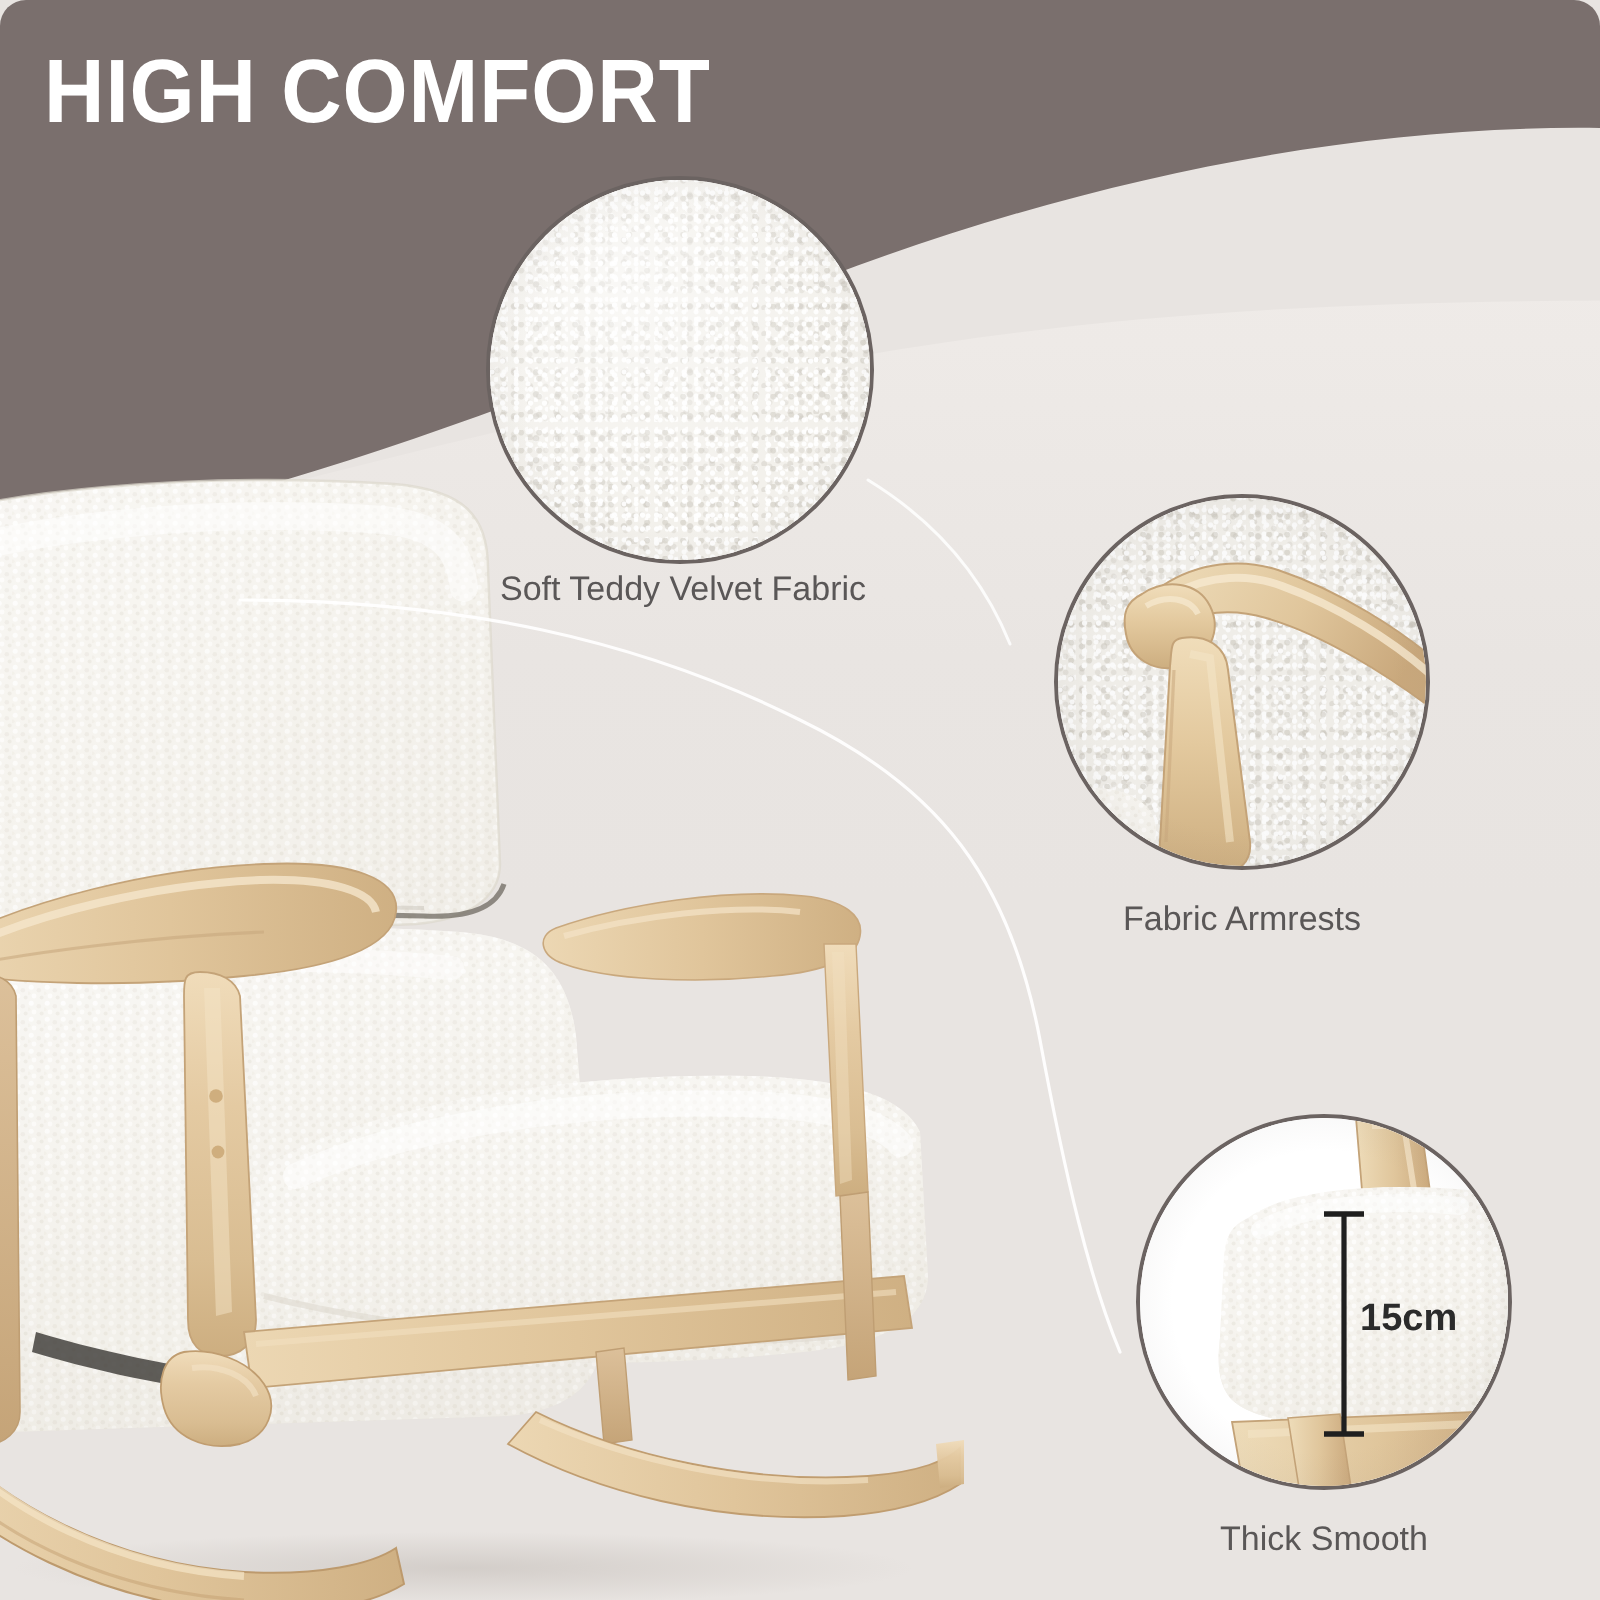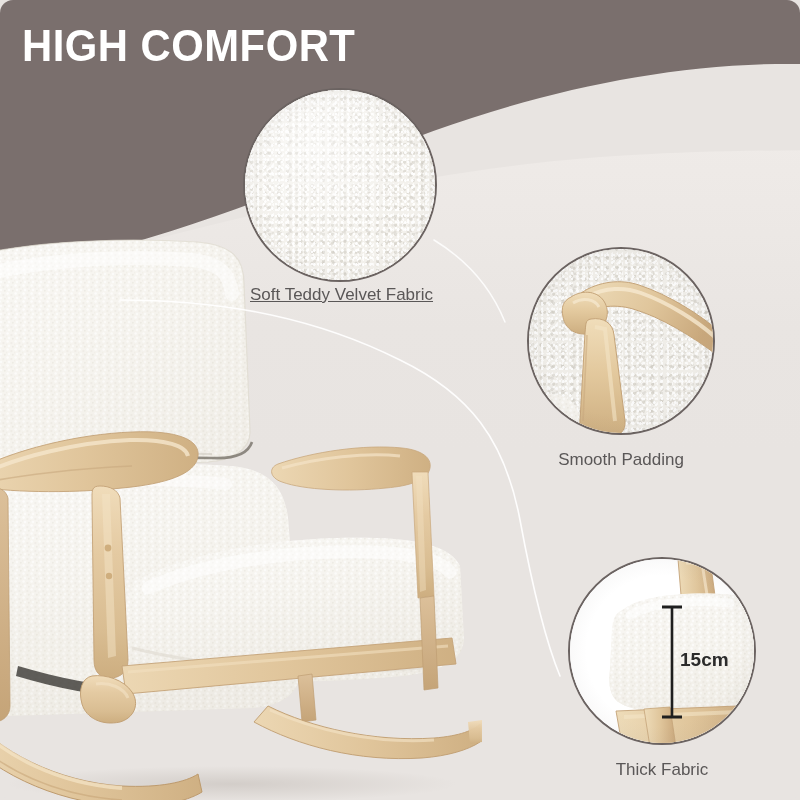--- a/index.html
+++ b/index.html
@@ -265,21 +265,21 @@
     <path d="M120,300 C230,300 320,320 400,360 C470,394 505,440 520,520 C533,590 545,640 560,676" fill="none" stroke="#ffffff" stroke-width="1.6" opacity=".92" stroke-linecap="round"></path>
     <path d="M434,240 C470,262 492,290 505,322" fill="none" stroke="#ffffff" stroke-width="1.5" opacity=".85" stroke-linecap="round"></path>
   </svg>
 
   <div class="callout">
     <div class="circle" style="left:243px;top:88px;width:194px;height:194px;">
       <div class="boucle"></div>
       <div class="sheen-soft"></div>
       <div class="vignette"></div>
     </div>
-    <div class="callout-label" style="left:250px;top:285px;width:180px;text-decoration:underline;">Soft Teddy Velvet Fabric</div>
+    <div class="callout-label" style="left:250px;top:285px;width:180px;">Soft Teddy Velvet Fabric</div>
   </div>
 
   <div class="callout">
     <div class="circle" style="left:527px;top:247px;width:188px;height:188px;">
       <div class="boucle dim"></div>
       <svg width="188" height="188" viewBox="0 0 188 188" style="position:absolute;left:0;top:0;">
         <defs>
           <linearGradient id="aw1" x1="0" y1="0" x2="0" y2="1">
             <stop offset="0%" stop-color="#f0ddba"></stop>
             <stop offset="45%" stop-color="#e3c99e"></stop>
@@ -305,21 +305,21 @@
         <path d="M66,78 L76,80 L86,172" fill="none" stroke="#f4e4c6" stroke-width="4" opacity=".6"></path>
         <path d="M58,86 L54,172" fill="none" stroke="#c8a87e" stroke-width="1.6" opacity=".55"></path>
 
         <path d="M0,150 C14,142 34,144 44,154 C52,162 50,176 40,182
                  C26,190 6,188 -6,180 Z" fill="#f6f4ef"></path>
         <path d="M0,150 C14,142 34,144 44,154 C52,162 50,176 40,182
                  C26,190 6,188 -6,180 Z" fill="url(#boucleP)" opacity=".6"></path>
       </svg>
       <div class="vignette"></div>
     </div>
-    <div class="callout-label" style="left:531px;top:450px;width:180px;">Smooth Padding</div>
+    <div class="callout-label" style="left:531px;top:450px;width:180px;">Fabric Armrests</div>
   </div>
 
   <div class="callout">
     <div class="circle" style="left:568px;top:557px;width:188px;height:188px;background:#ffffff;">
       <svg width="188" height="188" viewBox="0 0 188 188" style="position:absolute;left:0;top:0;">
         <defs>
           <linearGradient id="pw1" x1="0" y1="0" x2="1" y2="0">
             <stop offset="0%" stop-color="#eedcb9"></stop>
             <stop offset="50%" stop-color="#e0c69c"></stop>
             <stop offset="100%" stop-color="#caa87c"></stop>
@@ -354,16 +354,16 @@
       </svg>
 
       <svg class="dim-line" width="188" height="188" viewBox="0 0 188 188" style="left:0;top:0;">
         <line x1="102" y1="48" x2="102" y2="158" stroke="#1f1f1f" stroke-width="2.6"></line>
         <line x1="92" y1="48" x2="112" y2="48" stroke="#1f1f1f" stroke-width="2.8"></line>
         <line x1="92" y1="158" x2="112" y2="158" stroke="#1f1f1f" stroke-width="2.8"></line>
       </svg>
       <div class="dim-label" style="left:110px;top:90px;">15cm</div>
       <div class="vignette"></div>
     </div>
-    <div class="callout-label" style="left:572px;top:760px;width:180px;">Thick Fabric</div>
+    <div class="callout-label" style="left:572px;top:760px;width:180px;">Thick Smooth</div>
   </div>
 
 </div>
 
 </body></html>

